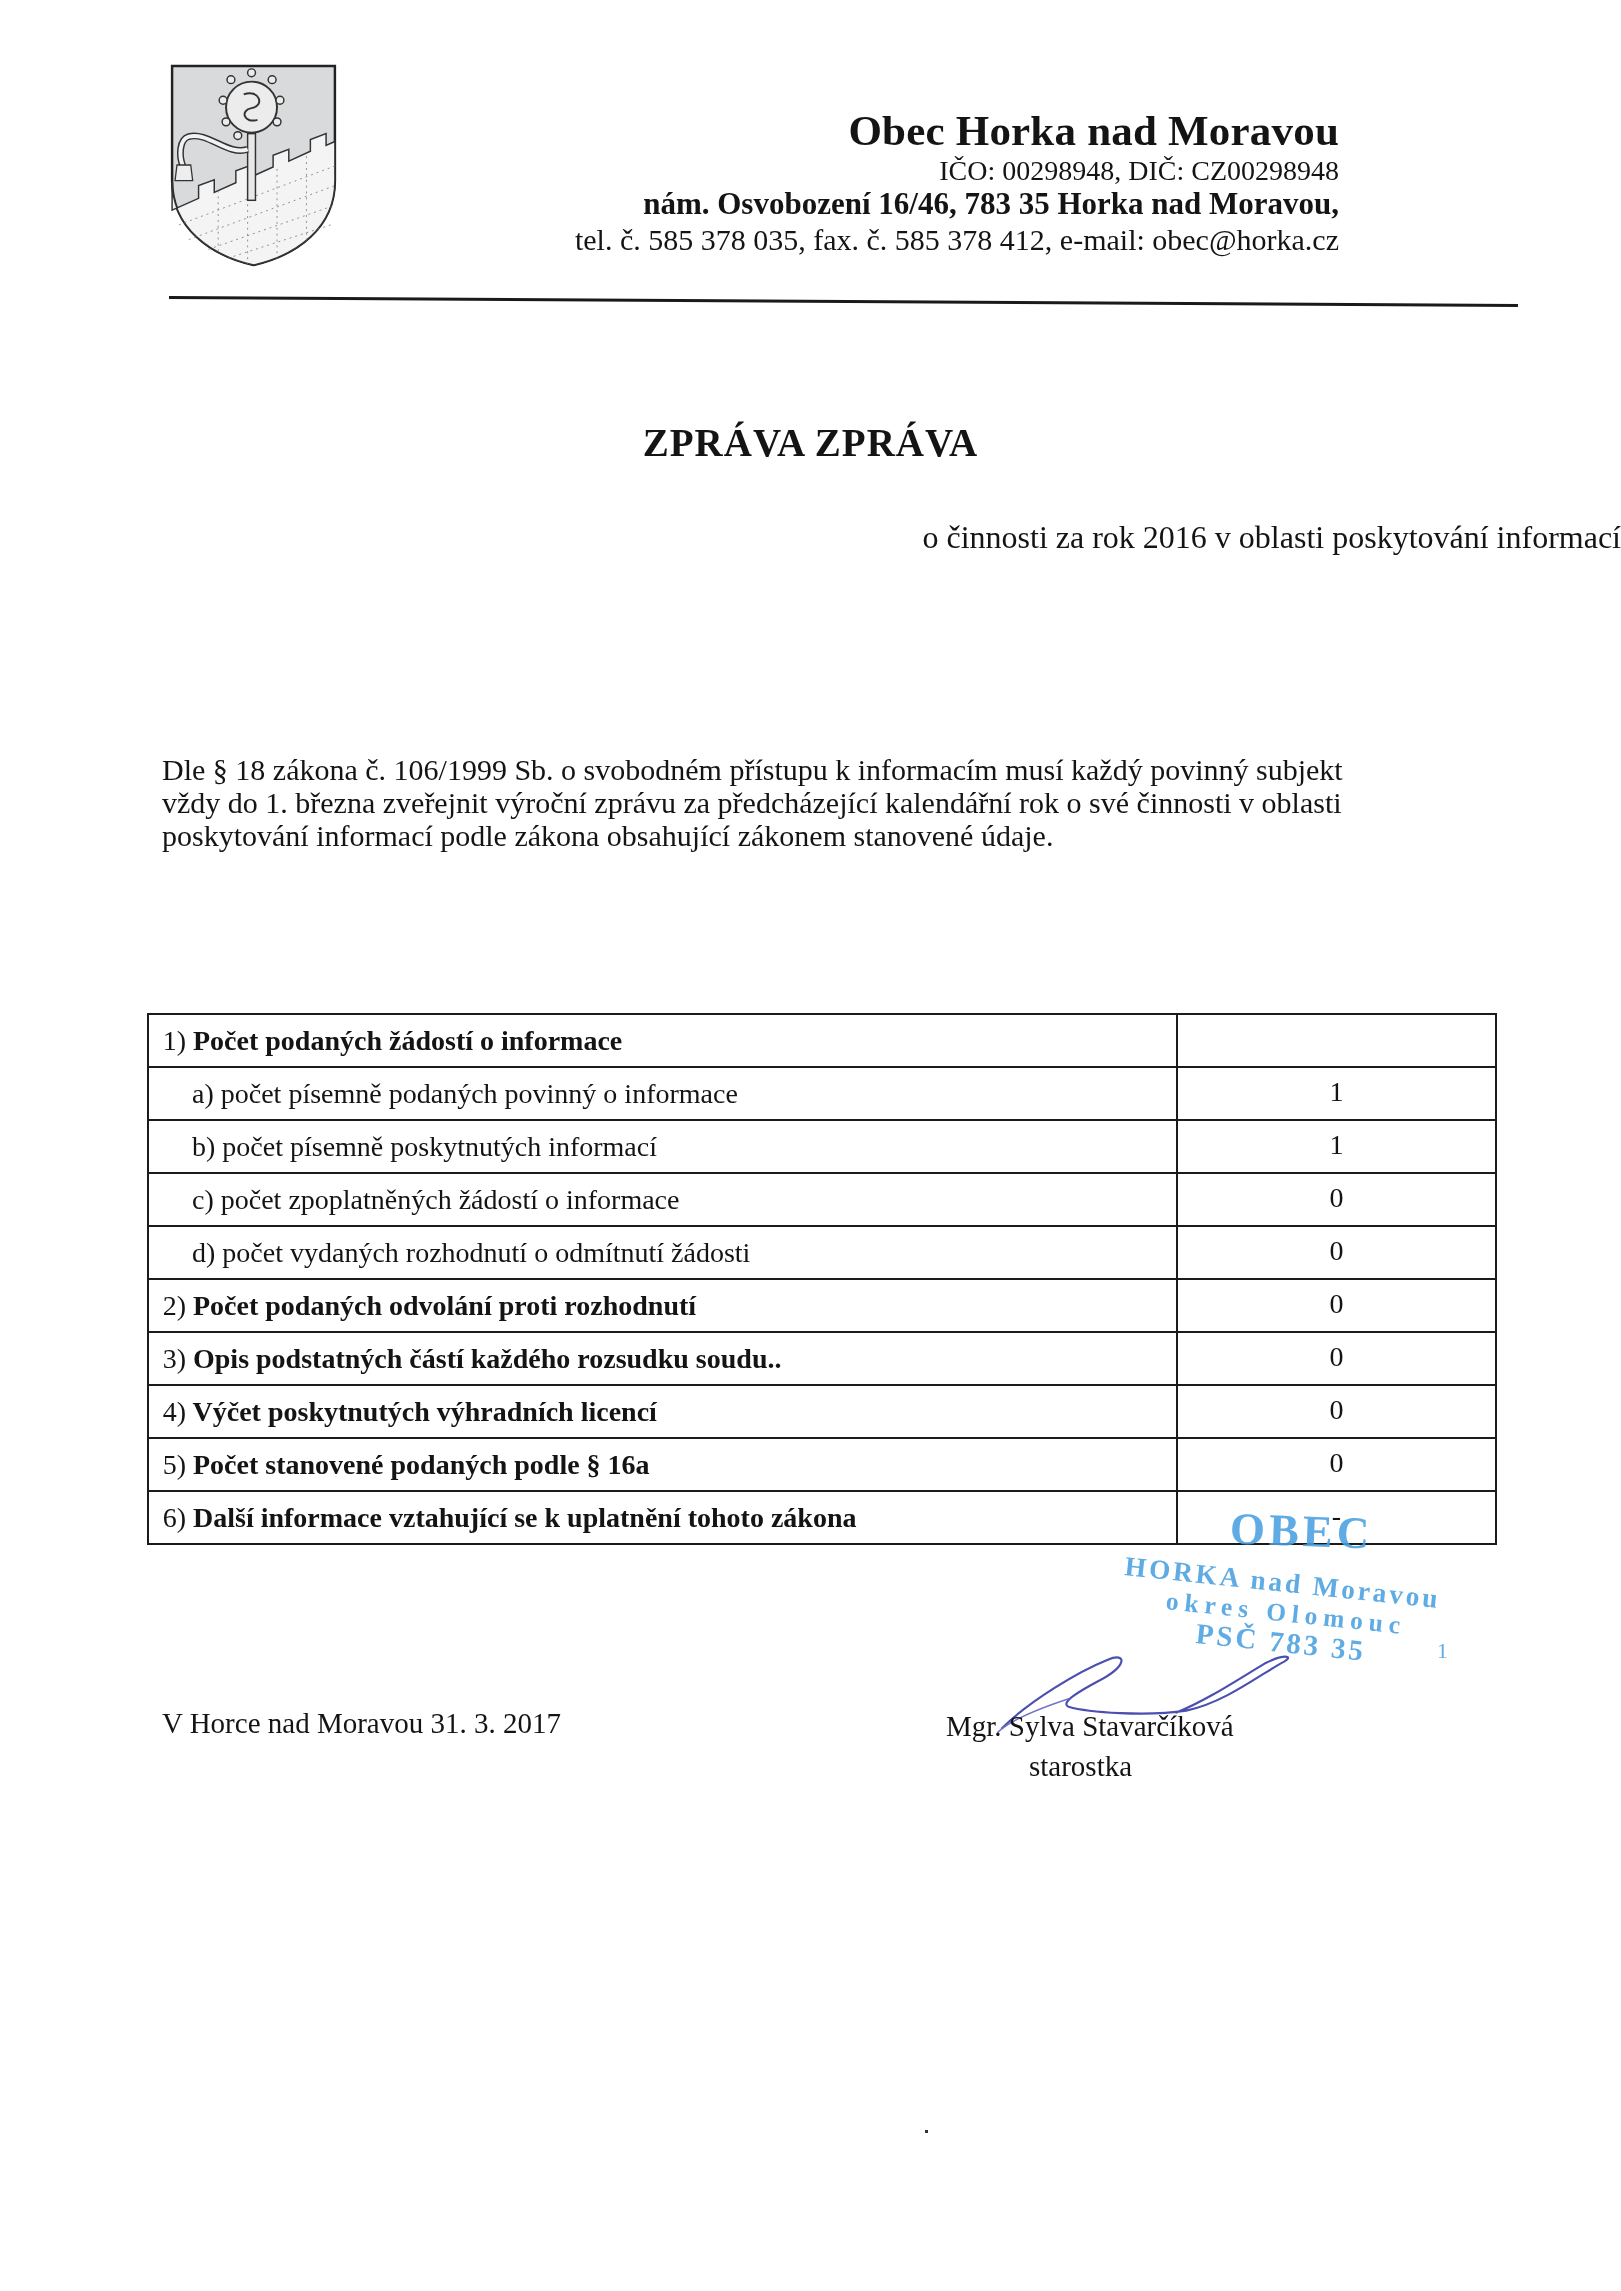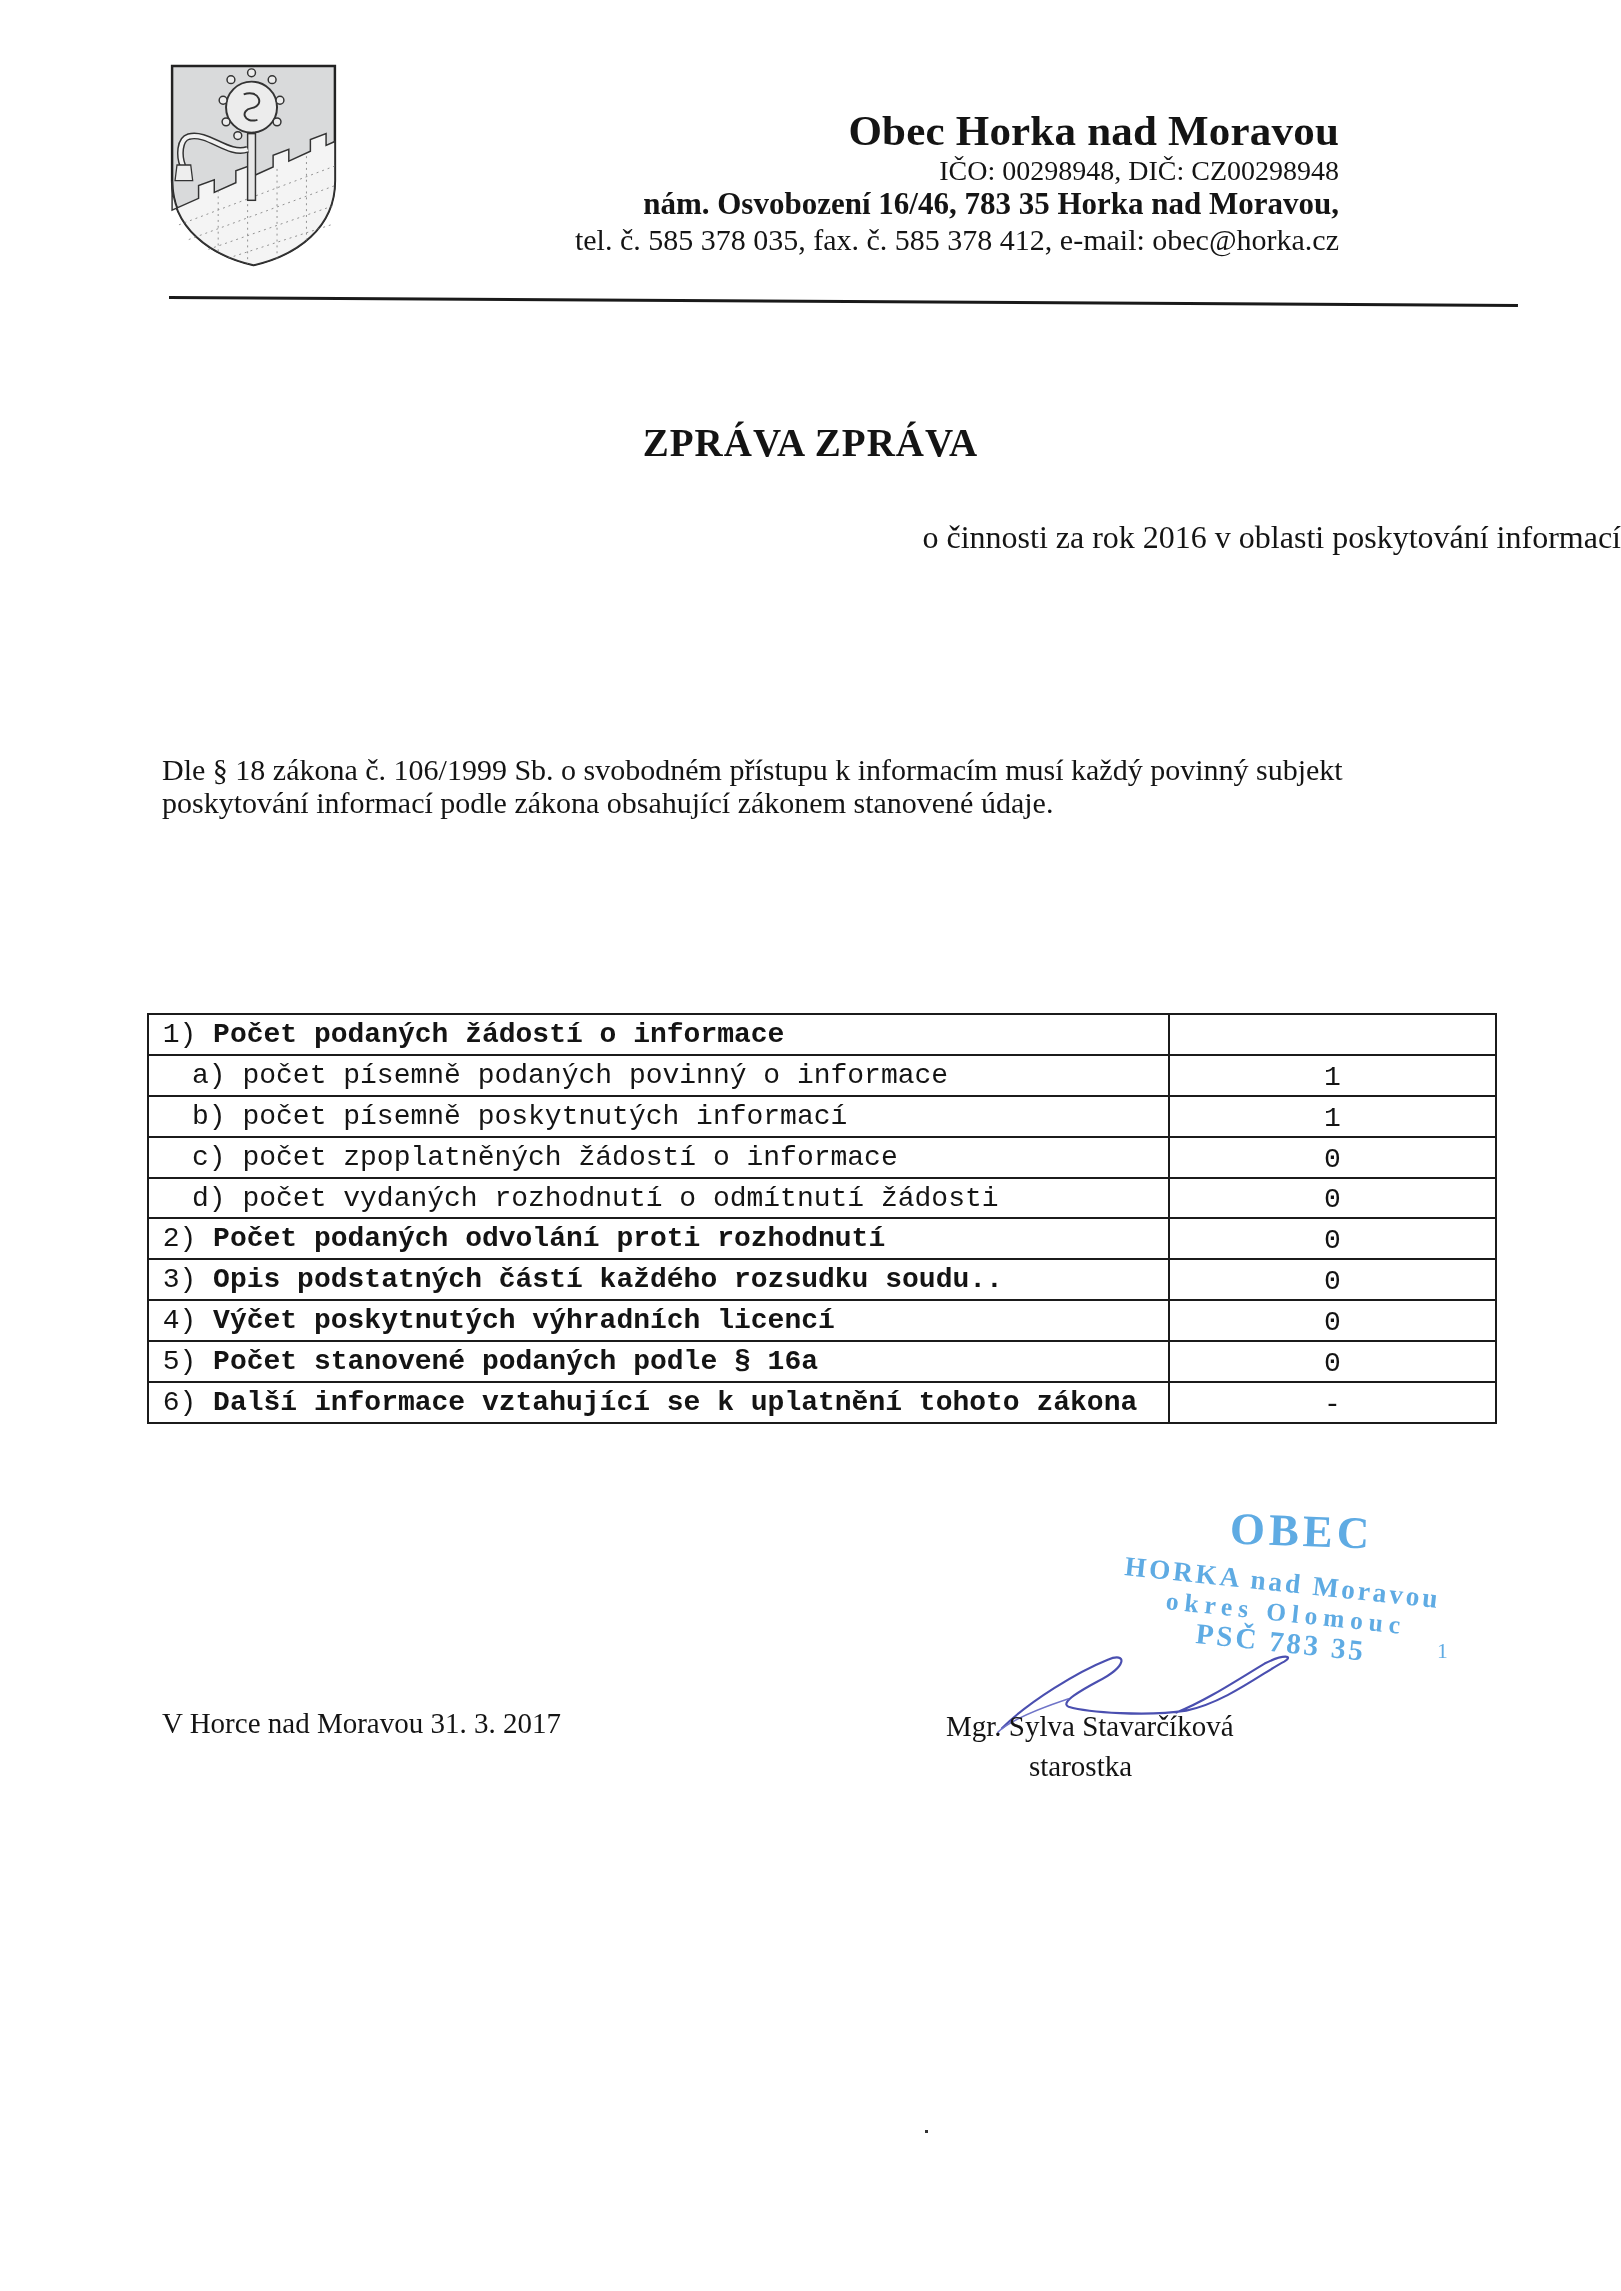--- a/index.html
+++ b/index.html
@@ -21,21 +21,21 @@
   
   .doc-title { left: 0; width: 1621px; top: 420px; text-align: center; font-size: 39px; font-weight: bold; letter-spacing: 1px; }
   .doc-subtitle { left: 0; width: 1621px; top: 519px; text-align: right; font-size: 32px; }
 
   
   .intro { left: 162px; top: 753px; width: 1313px; font-size: 30px; line-height: 33px; }
   .intro div { white-space: nowrap; }
 
   
   .report-table { left: 147px; top: 1013px; width: 1350px; border-collapse: collapse; }
-  .report-table td { border: 2px solid #1b1b1b; height: 35px; padding: 0; font-size: 28px; line-height: 35px; vertical-align: middle; font-family: Liberation Mono, monospace; }
+  .report-table td { border: 2px solid #1b1b1b; height: 35px; padding: 8px; font-size: 28px; line-height: 35px; vertical-align: middle; }
   .report-table td.label { width: 976px; padding-left: 13.7px; white-space: nowrap; }
   .report-table td.label.sub { padding-left: 43px; }
   .report-table td.label.bold { font-weight: bold; }
   .report-table td.value { text-align: center; padding-top: 3.9px; }
 
   
   .place-date { left: 162px; top: 1707px; font-size: 29px; }
   .signer-name { left: 946px; top: 1710px; font-size: 29px; }
   .signer-role { left: 1029px; top: 1750px; font-size: 29px; }
 
@@ -88,20 +88,21 @@
 <div class="abs hdr-block hdr-ids">IČO: 00298948, DIČ: CZ00298948</div>
 <div class="abs hdr-block hdr-addr">nám. Osvobození 16/46, 783 35 Horka nad Moravou,</div>
 <div class="abs hdr-block hdr-contact">tel.  č. 585 378 035,  fax. č. 585 378 412, e-mail: obec@horka.cz</div>
 <div class="abs hdr-rule"></div>
 
 <div class="abs doc-title">ZPRÁVA  ZPRÁVA</div>
 <div class="abs doc-subtitle">o činnosti za rok 2016 v oblasti poskytování informací</div>
 
 <div class="abs intro">
   <div>Dle § 18 zákona č. 106/1999 Sb. o svobodném přístupu k informacím musí každý povinný subjekt</div>
+  <div>vždy do 1. března zveřejnit výroční zprávu za předcházející kalendářní rok o své činnosti v oblasti</div>
   <div>poskytování informací podle zákona obsahující zákonem stanovené údaje.</div>
 </div>
 
 <table class="abs report-table">
   <tbody>
     <tr>
       <td class="label bold"><span style="font-weight:normal">1)</span> <span>Počet podaných žádostí o informace</span></td>
       <td class="value"></td>
     </tr>
     <tr>

